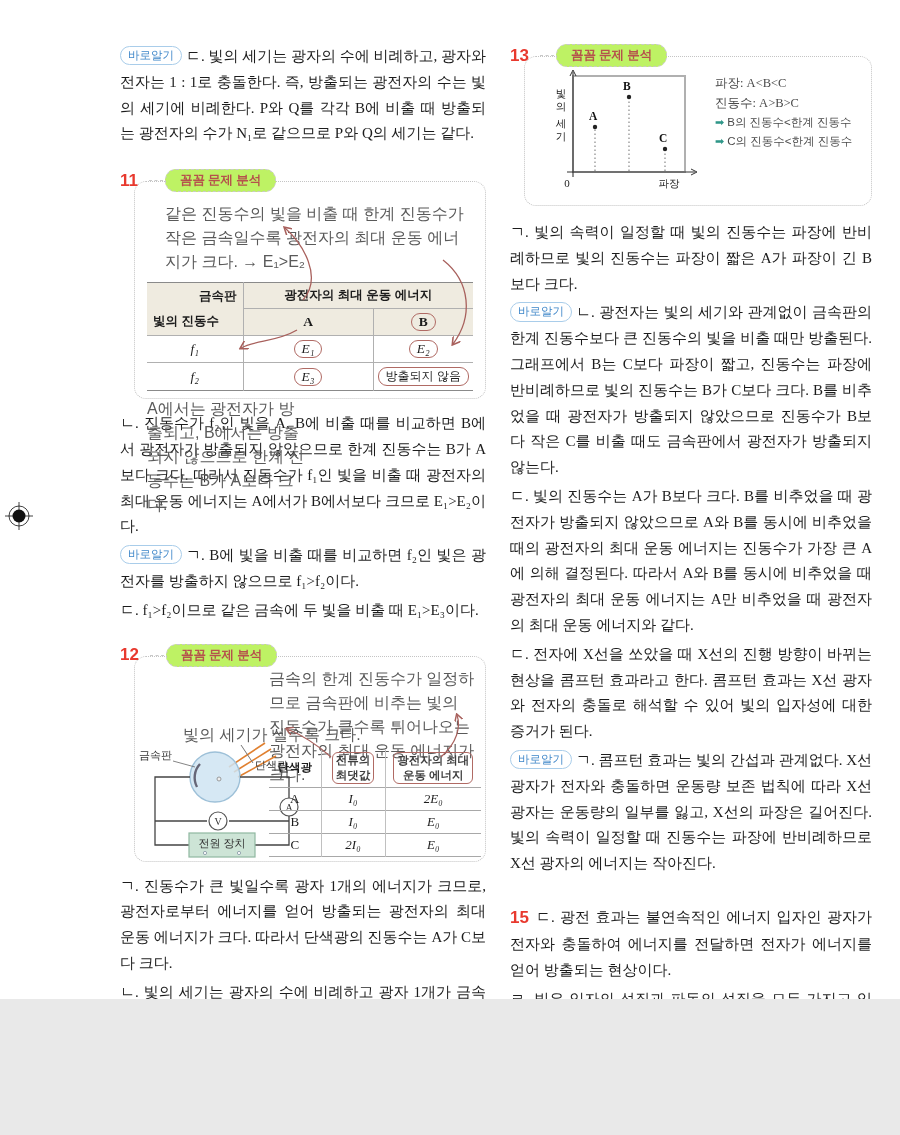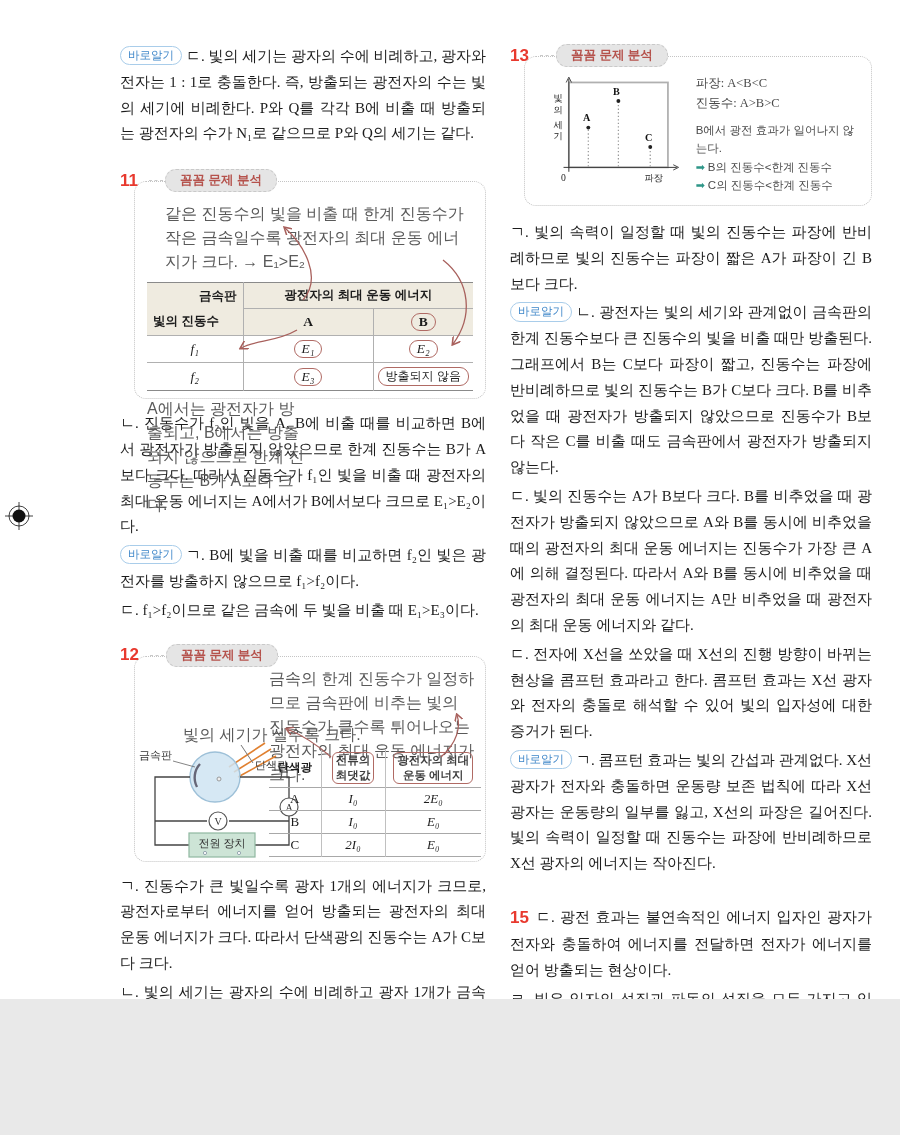--- a/index.html
+++ b/index.html
@@ -21,22 +21,22 @@
   }
   .qnum {
     color:#e8392e; font-weight:bold; font-family:"Liberation Sans",sans-serif;
     font-size:17px; margin-right:7px; vertical-align:-1px;
   }
 
   
   .abox { position:relative; margin:16px 0 12px 0; }
   .abox-head { position:relative; z-index:2; display:flex; align-items:center; margin-bottom:-11px; }
   .abox-title {
-    font-family:Liberation Sans, sans-serif; font-size:12.5px; font-weight:bold; color:#b5524c;
-    border:1.5px dashed #c9c9c9; border-radius:11px; background:#e5e5e5; padding:2px 14px;
+    font-family:Liberation Serif, serif; font-size:12.5px; font-weight:bold; color:#b5524c;
+    border:1.5px dashed #c9c9c9; border-radius:11px; background:#bef264; padding:2px 14px;
   }
   .head-tail { width:14px; border-top:1.5px dashed #c9c9c9; margin:0 2px 0 4px; }
   .abox-body {
     position:relative; border:1.6px dotted #c4c4c4; border-radius:12px;
     margin-left:14px; padding:20px 12px 10px 12px; background:#fff;
   }
   .note {
     font-family:"Liberation Sans",sans-serif; font-size:16px; line-height:1.5; color:#5a5a5a;
   }
   .cap { display:inline-block; border:1.2px solid #b06a64; border-radius:9px; padding:0 7px; }
@@ -296,21 +296,20 @@
             <circle cx="92" cy="28" r="2.2" fill="#222"></circle>
             <circle cx="128" cy="80" r="2.2" fill="#222"></circle>
             <text x="52" y="51" font-size="11.5" font-weight="bold" font-family="Liberation Serif, serif" fill="#111">A</text>
             <text x="86" y="21" font-size="11.5" font-weight="bold" font-family="Liberation Serif, serif" fill="#111">B</text>
             <text x="122" y="73" font-size="11.5" font-weight="bold" font-family="Liberation Serif, serif" fill="#111">C</text>
           </svg>
 
           <div class="b13-notes">
             <div class="ser"><span>파장: A&lt;B&lt;C</span></div>
             <div class="ser"><span>진동수: A&gt;B&gt;C</span></div>
-            <div class="mt8"><span>B에서 광전 효과가 일어나지 않는다.</span></div>
             <div><span class="teal">➡</span><span>B의 진동수&lt;한계 진동수</span></div>
             <div><span class="teal">➡</span><span>C의 진동수&lt;한계 진동수</span></div>
           </div>
         </div>
       </div>
 
       <p class="para" style="margin-top:14px;"><span>ㄱ. 빛의 속력이 일정할 때 빛의 진동수는 파장에 반비례하므로 빛의 진동수는 파장이 짧은 A가 파장이 긴 B보다 크다.</span></p>
       <p class="para"><span class="badge">바로알기</span><span>ㄴ. 광전자는 빛의 세기와 관계없이 금속판의 한계 진동수보다 큰 진동수의 빛을 비출 때만 방출된다. 그래프에서 B는 C보다 파장이 짧고, 진동수는 파장에 반비례하므로 빛의 진동수는 B가 C보다 크다. B를 비추었을 때 광전자가 방출되지 않았으므로 진동수가 B보다 작은 C를 비출 때도 금속판에서 광전자가 방출되지 않는다.</span></p>
       <p class="para"><span>ㄷ. 빛의 진동수는 A가 B보다 크다. B를 비추었을 때 광전자가 방출되지 않았으므로 A와 B를 동시에 비추었을 때의 광전자의 최대 운동 에너지는 진동수가 가장 큰 A에 의해 결정된다. 따라서 A와 B를 동시에 비추었을 때 광전자의 최대 운동 에너지는 A만 비추었을 때 광전자의 최대 운동 에너지와 같다.</span></p>
 

